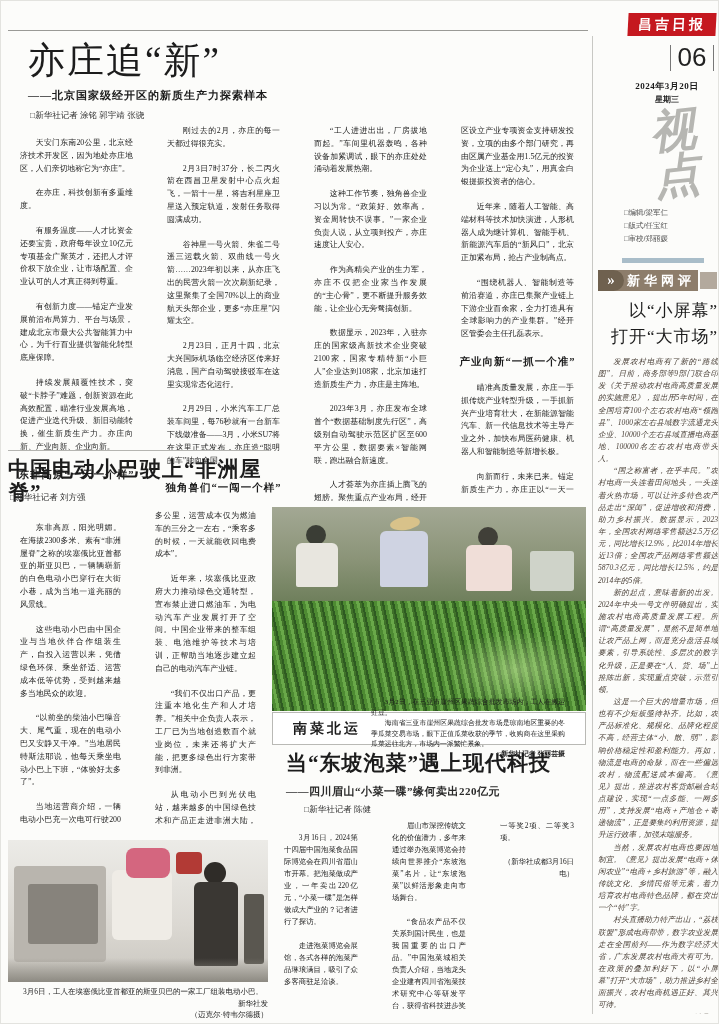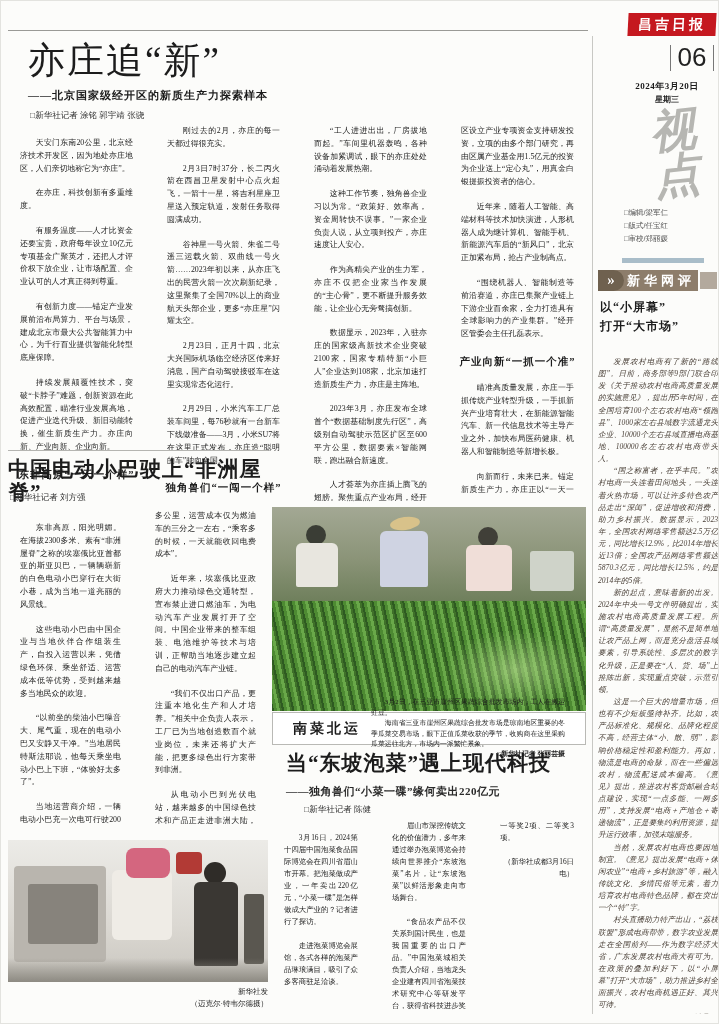--- a/index.html
+++ b/index.html
@@ -57,21 +57,21 @@
   .mast-week{font-size:8px;font-weight:bold;text-align:center;}
   .callig{font-style:italic;color:#b6b6b2;font-size:46px;line-height:.98;text-align:center;
           transform:rotate(-6deg);font-weight:bold;}
   .credits{font-size:7.5px;color:#555;line-height:1.75;font-family:"Liberation Sans","DejaVu Sans",sans-serif;}
   .blue-bar{background:#a9bdc9;height:5px;}
   .badge{display:flex;align-items:center;height:21px;background:#8d7d6b;color:#fff;}
   .badge-chev{width:26px;height:21px;background:#6f614f;color:#fff;display:flex;align-items:center;justify-content:center;
               font-size:15px;font-weight:bold;border-radius:0 11px 11px 0;}
   .badge-label{flex:1;text-align:center;font-size:13px;font-weight:bold;letter-spacing:4px;}
   .badge-block{background:#b3a99d;}
-  .nr-title{font-size:12px;font-weight:bold;line-height:1.55;letter-spacing:1px;}
+  .nr-title{font-size:17px;font-weight:normal;line-height:1.55;letter-spacing:1px;text-align:right;}
   .nr-body{font-size:7.6px;line-height:1.6;text-align:justify;color:#4a4038;font-style:italic;overflow:hidden;}
   .nr-body p{margin:0;text-indent:2em;}
   .nr-body p.sign{text-align:right;text-indent:0;font-weight:bold;}
 </style>
 </head>
 <body>
 
 <div class="page">
 
   <div class="abs rule-h" style="left:8px;top:30px;width:580px;"></div>
@@ -126,20 +126,21 @@
     <div class="abs" style="left:20px;top:44px;width:70px;height:60px;background:#87837c;border-radius:3px;"></div>
     <div class="abs" style="left:104px;top:30px;width:60px;height:70px;background:#efece6;border-radius:6px;"></div>
     <div class="abs" style="left:118px;top:8px;width:44px;height:30px;background:#d4667f;border-radius:8px;"></div>
     <div class="abs" style="left:168px;top:12px;width:26px;height:22px;background:#b23a35;border-radius:4px;"></div>
     <div class="abs blob" style="left:196px;top:22px;width:22px;height:22px;background:#2f2c28;"></div>
     <div class="abs torso" style="left:186px;top:42px;width:44px;height:84px;background:#3a3733;"></div>
     <div class="abs" style="left:236px;top:54px;width:20px;height:70px;background:#5a5750;border-radius:3px;"></div>
     <div class="abs" style="left:0;top:118px;width:100%;height:24px;background:linear-gradient(180deg,rgba(90,88,82,0),#8d8a82);"></div>
   </div>
   <div class="abs w-caption" style="left:8px;top:986px;width:260px;">
+    <p class="l">3月6日，工人在埃塞俄比亚首都亚的斯亚贝巴的一家工厂组装电动小巴。</p>
     <p class="r">新华社发</p>
     <p class="r">（迈克尔·特韦尔德摄）</p>
   </div>
 
   <div class="abs veg-photo" style="left:272px;top:507px;width:314px;height:204px;">
     <div class="vp-top"></div>
     <div class="abs blob" style="left:34px;top:18px;width:20px;height:20px;background:#3a3d35;"></div>
     <div class="abs torso" style="left:24px;top:36px;width:42px;height:44px;background:#e8e6df;"></div>
     <div class="abs blob" style="left:118px;top:10px;width:30px;height:13px;background:#d8c28a;transform:rotate(-8deg);"></div>
     <div class="abs torso" style="left:108px;top:24px;width:48px;height:56px;background:#cfd3e2;"></div>
@@ -151,21 +152,21 @@
   </div>
   <div class="abs vcaption" style="left:272px;top:712px;width:314px;height:33px;">
     <div class="vcap-label">南菜北运</div>
     <div class="vcap-text">
       <p>3月2日，在三亚市崖州区果蔬综合批发市场内，工人在搬运豇豆。</p>
       <p><span>海南省三亚市崖州区果蔬综合批发市场是琼南地区重要的冬季瓜菜交易市场，眼下正值瓜菜收获的季节，收购商在这里采购瓜菜运往北方，市场内一派繁忙景象。</span><span class="vcap-credit">□新华社记者 张丽芸摄</span></p>
     </div>
   </div>
 
   <div class="abs h2-title" style="left:286px;top:752px;width:300px;">当“东坡泡菜”遇上现代科技</div>
-  <div class="abs h2-sub" style="left:286px;top:784px;">——独角兽们“小菜一碟”缘何卖出220亿元</div>
+  <div class="abs h2-sub" style="left:286px;top:784px;">——四川眉山“小菜一碟”缘何卖出220亿元</div>
   <div class="abs byline" style="left:304px;top:804px;">□新华社记者 陈健</div>
   <div class="abs bodycols cols3" style="left:272px;top:820px;width:314px;height:200px;font-size:7.4px;">
       <p>3月16日，2024第十四届中国泡菜食品国际博览会在四川省眉山市开幕。把泡菜做成产业，一年卖出220亿元，“小菜一碟”是怎样做成大产业的？记者进行了探访。</p>
       <p>走进泡菜博览会展馆，各式各样的泡菜产品琳琅满目，吸引了众多客商驻足洽谈。</p>
       <p>眉山市深挖传统文化的价值潜力，多年来通过举办泡菜博览会持续向世界推介“东坡泡菜”名片，让“东坡泡菜”以鲜活形象走向市场舞台。</p>
       <p>“食品农产品不仅关系到国计民生，也是我国重要的出口产品。”中国泡菜城相关负责人介绍，当地龙头企业建有四川省泡菜技术研究中心等研发平台，获得省科技进步奖一等奖2项、二等奖3项。</p>
       <p class="sign">（新华社成都3月16日电）</p>
     </div>
 
   <div class="abs mast-red" style="left:628px;top:13px;width:88px;height:23px;">昌吉日报</div>

